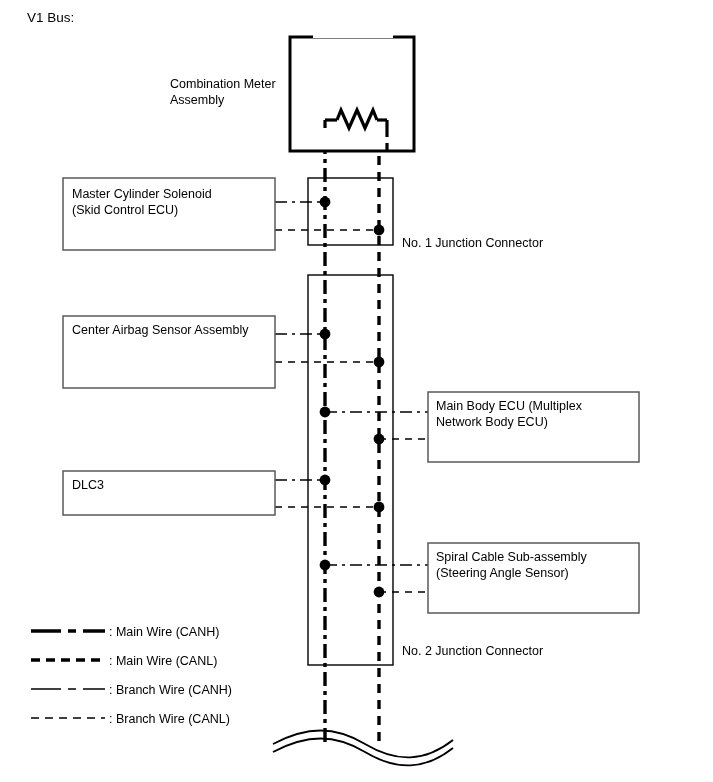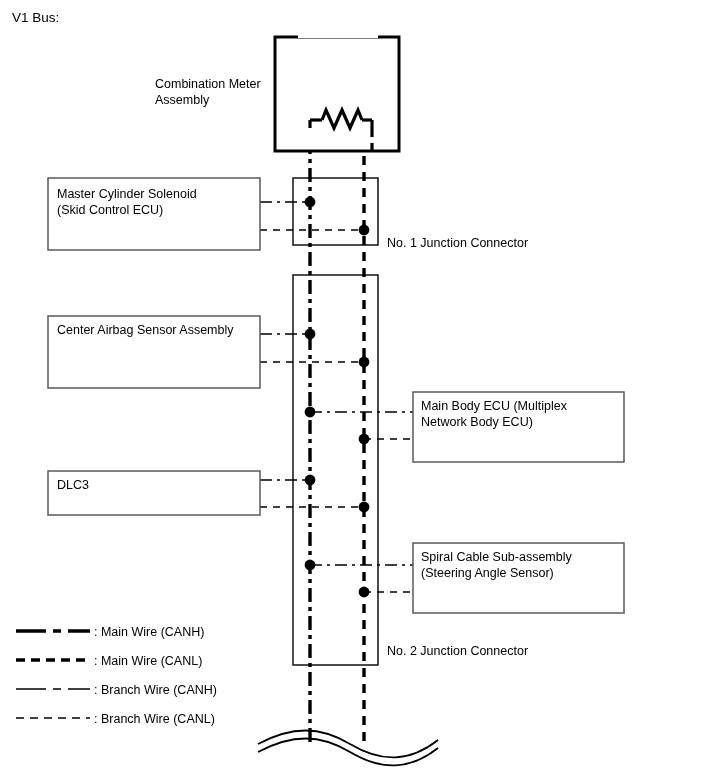--- a/index.html
+++ b/index.html
@@ -10,21 +10,21 @@
   body {
     width: 713px;
     height: 782px;
     position: relative;
     font-family: "Liberation Sans", sans-serif;
     color: #000000;
     overflow: hidden;
   }
   #diagram-root {
     position: absolute;
-    left: 0;
+    left: 15px;
     top: 0;
     width: 660px;
     height: 782px;
   }
   svg.diagram-svg {
     position: absolute;
     left: 0;
     top: 0;
     width: 713px;
     height: 782px;

